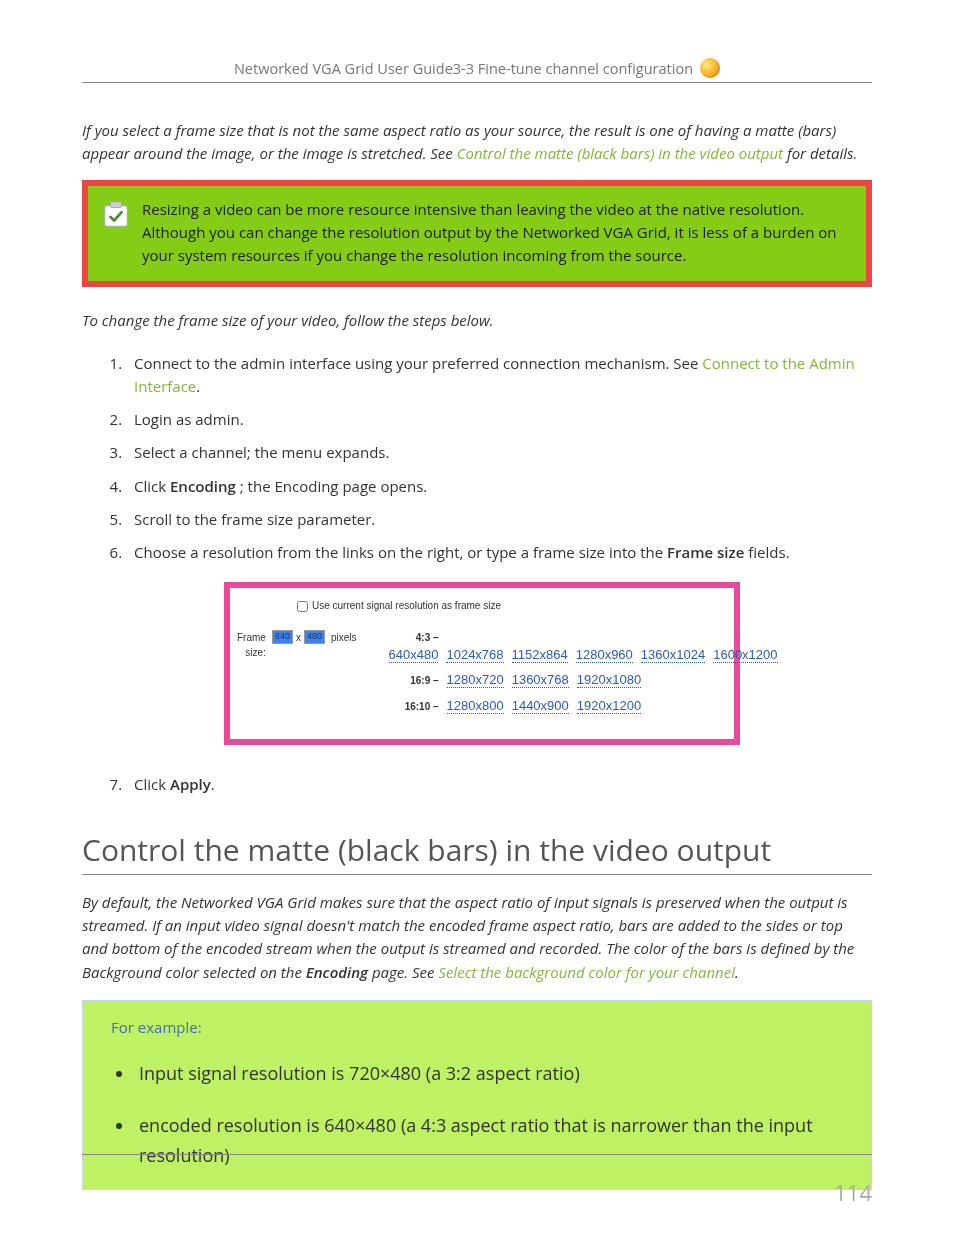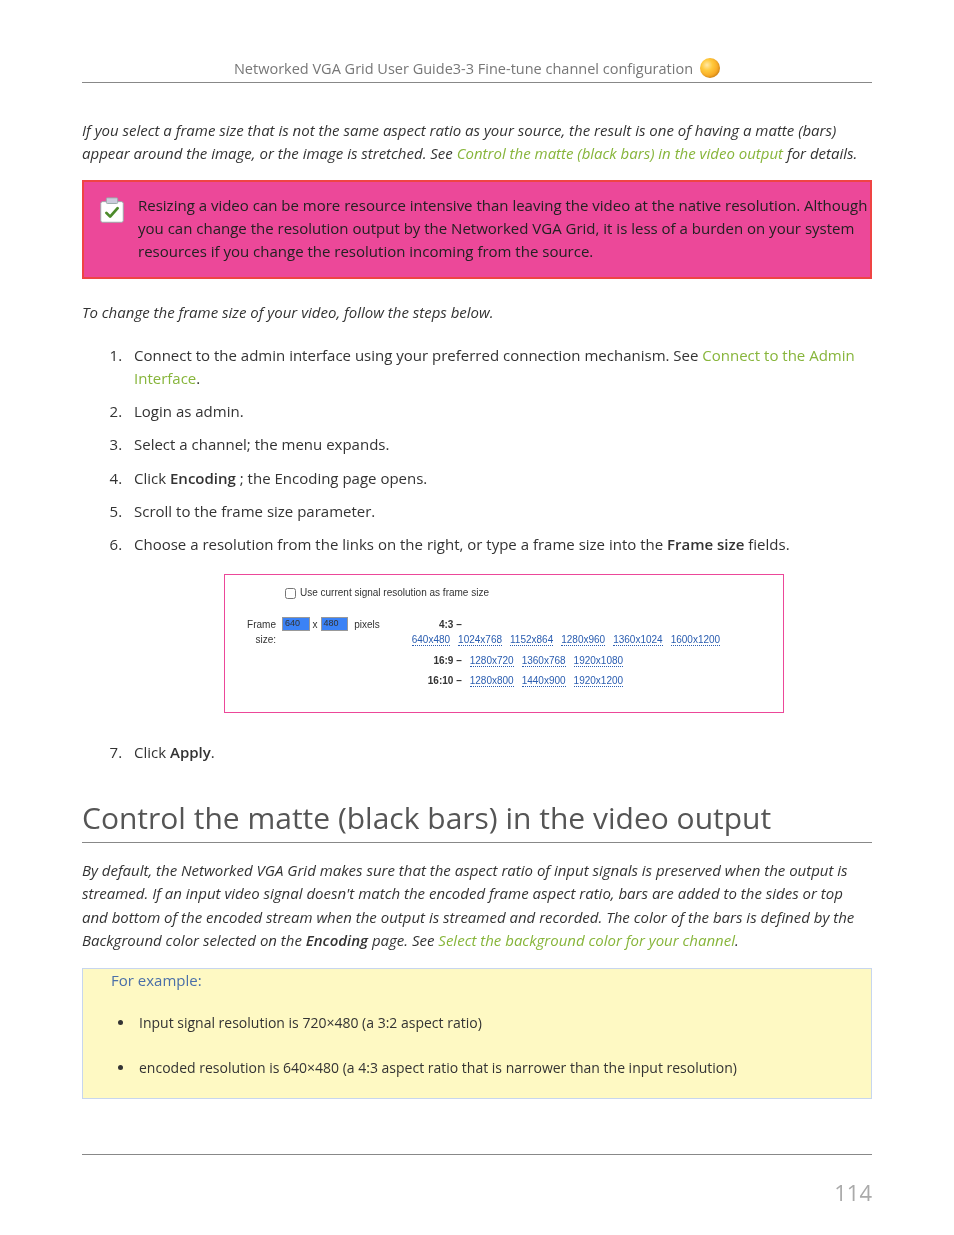--- a/index.html
+++ b/index.html
@@ -5,42 +5,42 @@
   * { box-sizing: border-box; margin: 0; padding: 0; }
   html, body { width: 954px; height: 1235px; background: #fff; font-family: "Segoe UI", "Open Sans", Arial, sans-serif; color: #333; }
   .page { padding: 58px 82px 40px 82px; position: relative; height: 100%; }
   .header { display: flex; justify-content: center; align-items: center; border-bottom: 1px solid #888; padding-bottom: 4px; margin-bottom: 36px; }
   .header-left, .header-right { font-size: 14.5px; color: #777; }
   .header-right-wrap { display: flex; align-items: center; gap: 7px; }
   .orb { width: 20px; height: 20px; border-radius: 50%; background: radial-gradient(circle at 35% 35%, #ffe9a8 0%, #ffc93c 30%, #f6a11e 70%, #e08f12 100%); box-shadow: inset -1px -1px 2px rgba(0,0,0,0.15); }
   .body-text { font-size: 15px; line-height: 1.55; color: #333; }
   .para { margin-bottom: 14px; font-style: italic; }
   a.link, span.link { color: #87b53b; text-decoration: none; }
-  .callout { display: flex; background: #ec4899; border: 2px solid #ef4444; margin: 14px 0 22px 0; padding: 12px 0 14px 10px; }
+  .callout { display: flex; background: #84cc16; border: 6px solid #ef4444; margin: 14px 0 22px 0; padding: 12px 0 14px 10px; }
   .callout-icon { width: 36px; flex: 0 0 36px; display: flex; align-items: flex-start; justify-content: center; padding-top: 2px; }
   .callout-icon svg { width: 30px; height: 30px; }
   .callout-text { font-size: 15px; line-height: 1.55; color: #222; padding-left: 8px; }
   ol.steps { list-style: decimal; margin: 10px 0 0 44px; }
   ol.steps > li { font-size: 15px; line-height: 1.55; color: #333; padding: 5px 0 5px 8px; }
   .strong { font-weight: 600; }
-  .screenshot { border: 1px solid #ec4899; margin: 18px 0 18px 90px; width: 560px; padding: 10px 12px 12px 0; font-family: Arial, sans-serif; font-size: 10px; color: #333; }
+  .screenshot { border: 6px solid #ec4899; margin: 18px 0 18px 90px; width: 516px; padding: 10px 12px 12px 7px; font-family: Arial, sans-serif; font-size: 10px; color: #333; }
   .ss-row { display: flex; align-items: center; margin-bottom: 6px; }
   .ss-check { display:inline-flex; align-items:center; gap:4px; margin-left: 60px; }
   .ss-check input { width:11px; height:11px; }
   .ss-label { width: 58px; text-align: right; padding-right: 6px; }
   .ss-input { border:1px solid #999; background:#3b82f6; width:28px; height:14px; font-size:9px; padding:0 2px; display:inline-flex; align-items:center; }
   .ss-resrows { margin-left: 174px; }
   .ss-resrow { margin-bottom: 5px; }
   .ss-ratio { display:inline-block; width:58px; text-align:right; font-weight:bold; }
-  .ss-reslink { color:#2a5db0; text-decoration:none; border-bottom:1px dotted #2a5db0; margin-left:8px; font-size:10px; }
+  .ss-reslink { color:#2a5db0; text-decoration:none; border-bottom:1px dotted #2a5db0; margin-left:8px; font-size:13px; }
   h2.section { font-size: 30px; font-weight: 400; color: #555; border-bottom: 1px solid #888; padding-bottom: 4px; margin: 28px 0 16px 0; }
-  .example-box { background: #fef9c3; border: 1px solid #c7d6ee; margin: 16px 0 0 0; padding: 1px 20px 18px 28px; }
+  .example-box { background: #bef264; border: 1px solid #c7d6ee; margin: 16px 0 0 0; padding: 16px 20px 18px 28px; }
   .example-title { color: #4a6fa8; font-size: 15px; margin-bottom: 14px; }
   .example-box ul { list-style: disc; margin-left: 24px; }
-  .example-box li { font-size: 14px; line-height: 1.7; color: #333; padding-left: 4px; margin-top: 21px; }
+  .example-box li { font-size: 18px; line-height: 1.7; color: #333; padding-left: 4px; margin-top: 21px; }
   .footer-line { position:absolute; left:82px; right:82px; bottom:80px; border-top:1px solid #888; }
   .page-num { position:absolute; right:82px; bottom:28px; font-size:22px; color:#aaa; }
 </style>
 </head>
 <body>
 
 <div class="page">
   <div class="header">
     <div class="header-left">Networked VGA Grid User Guide</div>
     <div class="header-right-wrap">

